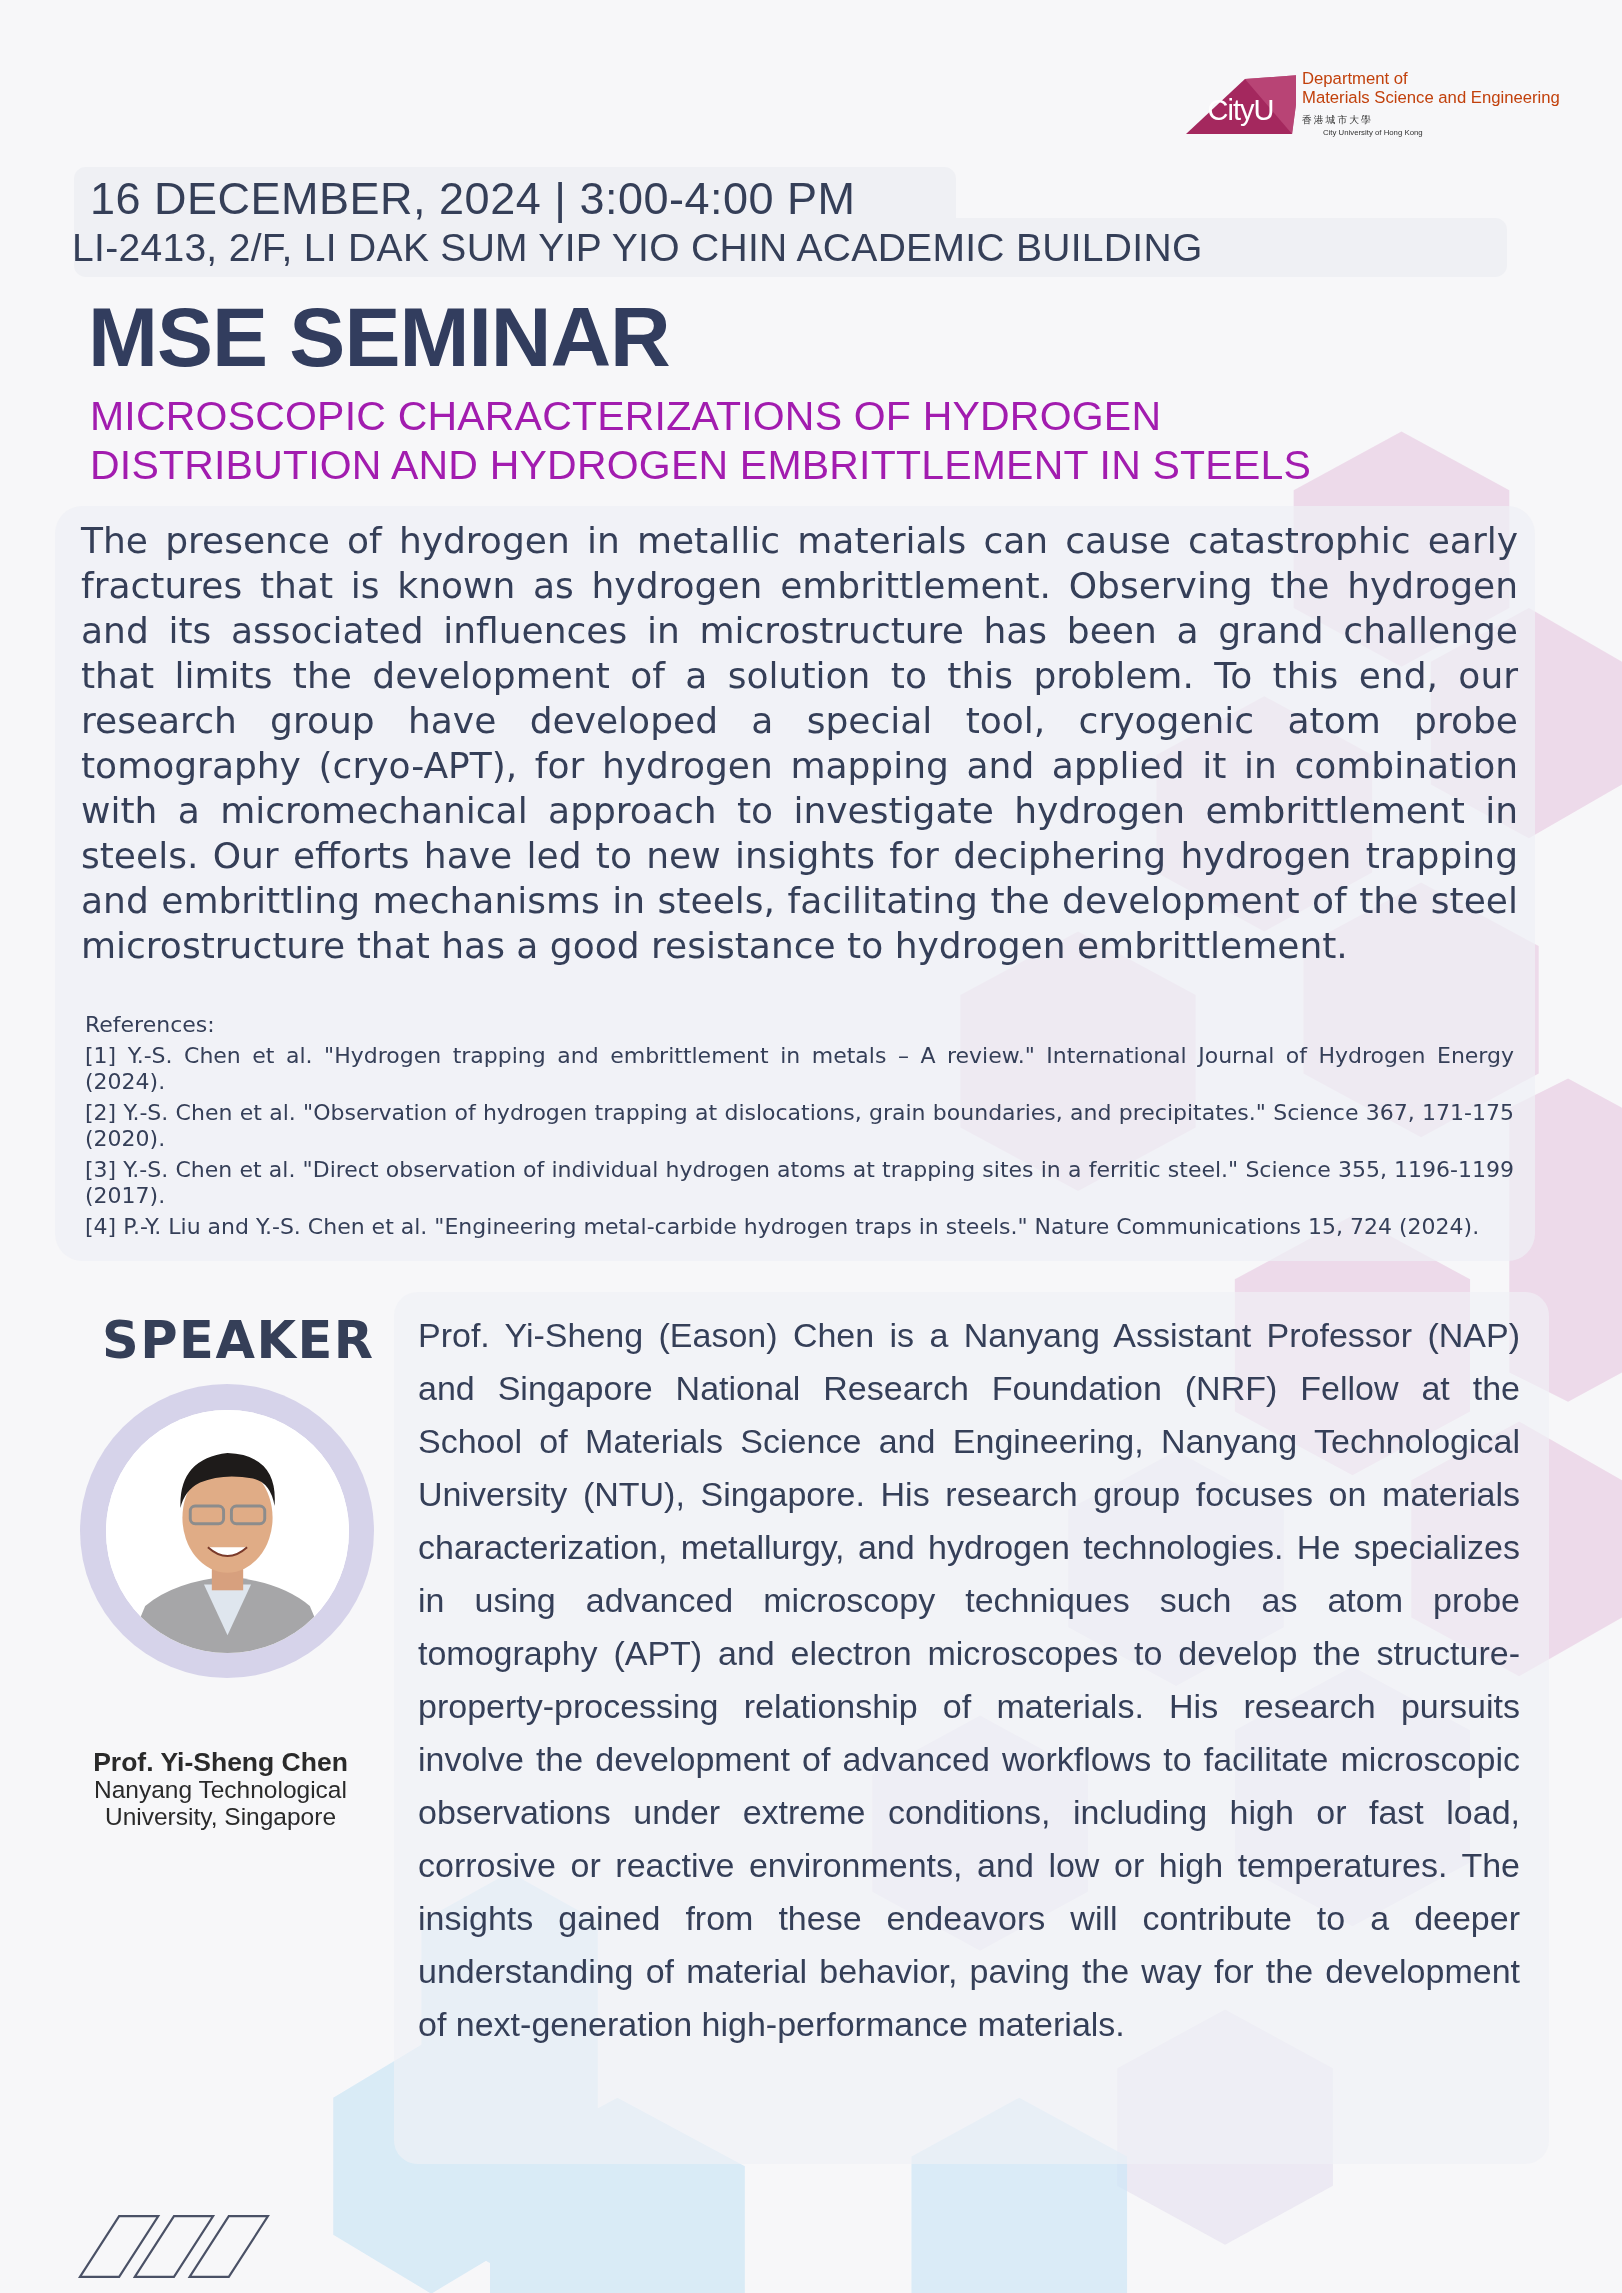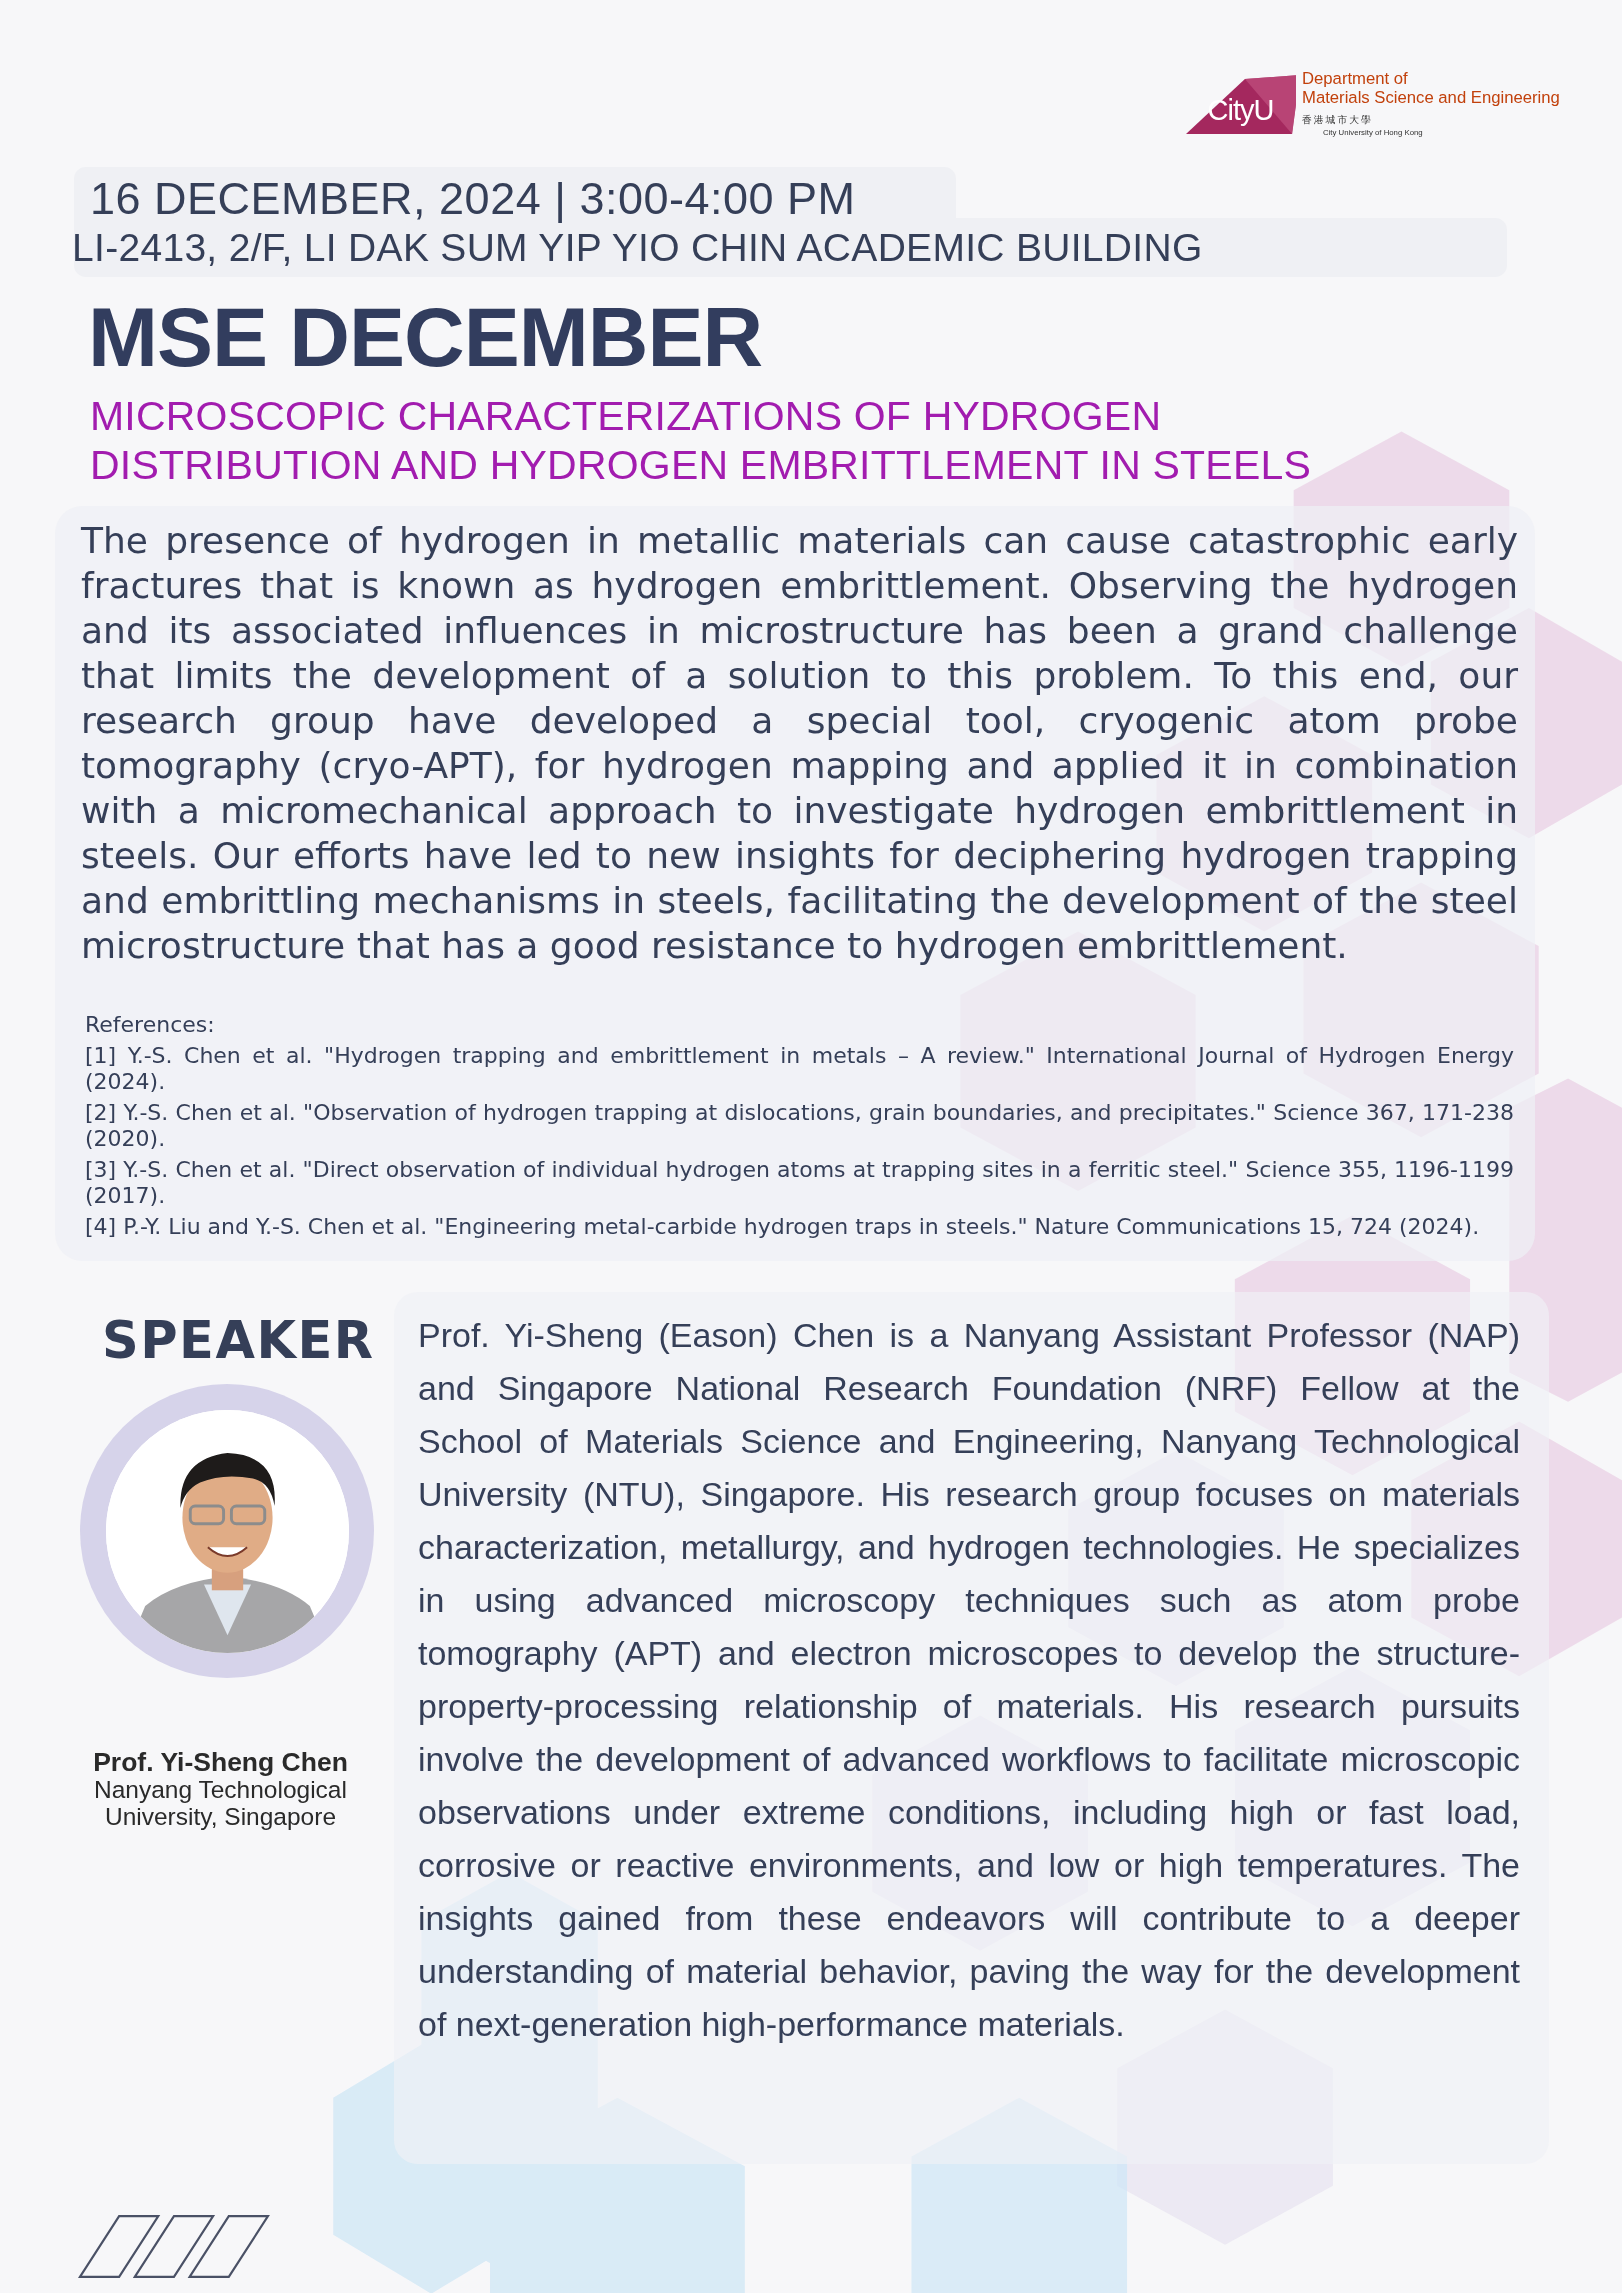--- a/index.html
+++ b/index.html
@@ -87,33 +87,33 @@
   </div>
   <div class="logo-cn">香港城市大學</div>
   <div class="logo-en">City University of Hong Kong</div>
 </div>
 
 <div class="abs date-box"></div>
 <div class="abs venue-box"></div>
 <div class="abs date-line">16 DECEMBER, 2024 |  3:00-4:00 PM</div>
 <div class="abs venue-line">LI-2413, 2/F, LI DAK SUM YIP YIO CHIN ACADEMIC BUILDING</div>
 
-<div class="abs title">MSE DECEMBER</div>
+<div class="abs title">MSE SEMINAR</div>
 <div class="abs subtitle">
   <div>MICROSCOPIC CHARACTERIZATIONS OF HYDROGEN</div>
   <div>DISTRIBUTION AND HYDROGEN EMBRITTLEMENT IN STEELS</div>
 </div>
 
 <div class="abs abstract-box"></div>
 <div class="abs abstract-text">The presence of hydrogen in metallic materials can cause catastrophic early fractures that is known as hydrogen embrittlement. Observing the hydrogen and its associated influences in microstructure has been a grand challenge that limits the development of a solution to this problem. To this end, our research group have developed a special tool, cryogenic atom probe tomography (cryo-APT), for hydrogen mapping and applied it in combination with a micromechanical approach to investigate hydrogen embrittlement in steels. Our efforts have led to new insights for deciphering hydrogen trapping and embrittling mechanisms in steels, facilitating the development of the steel microstructure that has a good resistance to hydrogen embrittlement.</div>
 
 <div class="abs refs">
   <p>References:</p>
   <p>[1] Y.-S. Chen et al. "Hydrogen trapping and embrittlement in metals – A review." International Journal of Hydrogen Energy (2024).</p>
-  <p>[2] Y.-S. Chen et al. "Observation of hydrogen trapping at dislocations, grain boundaries, and precipitates." Science 367, 171-238 (2020).</p>
+  <p>[2] Y.-S. Chen et al. "Observation of hydrogen trapping at dislocations, grain boundaries, and precipitates." Science 367, 171-175 (2020).</p>
   <p>[3] Y.-S. Chen et al. "Direct observation of individual hydrogen atoms at trapping sites in a ferritic steel." Science 355, 1196-1199 (2017).</p>
   <p>[4] P.-Y. Liu and Y.-S. Chen et al. "Engineering metal-carbide hydrogen traps in steels." Nature Communications 15, 724 (2024).</p>
 </div>
 
 <div class="abs speaker-heading">SPEAKER</div>
 <div class="abs avatar-ring">
   <div class="avatar-inner">
     <svg width="243" height="243" viewBox="0 0 248 248">
       <rect width="248" height="248" fill="#ffffff"></rect>
       <path d="M20,248 L40,200 Q70,175 124,170 Q178,175 208,200 L228,248 Z" fill="#a6a6a8"></path>

